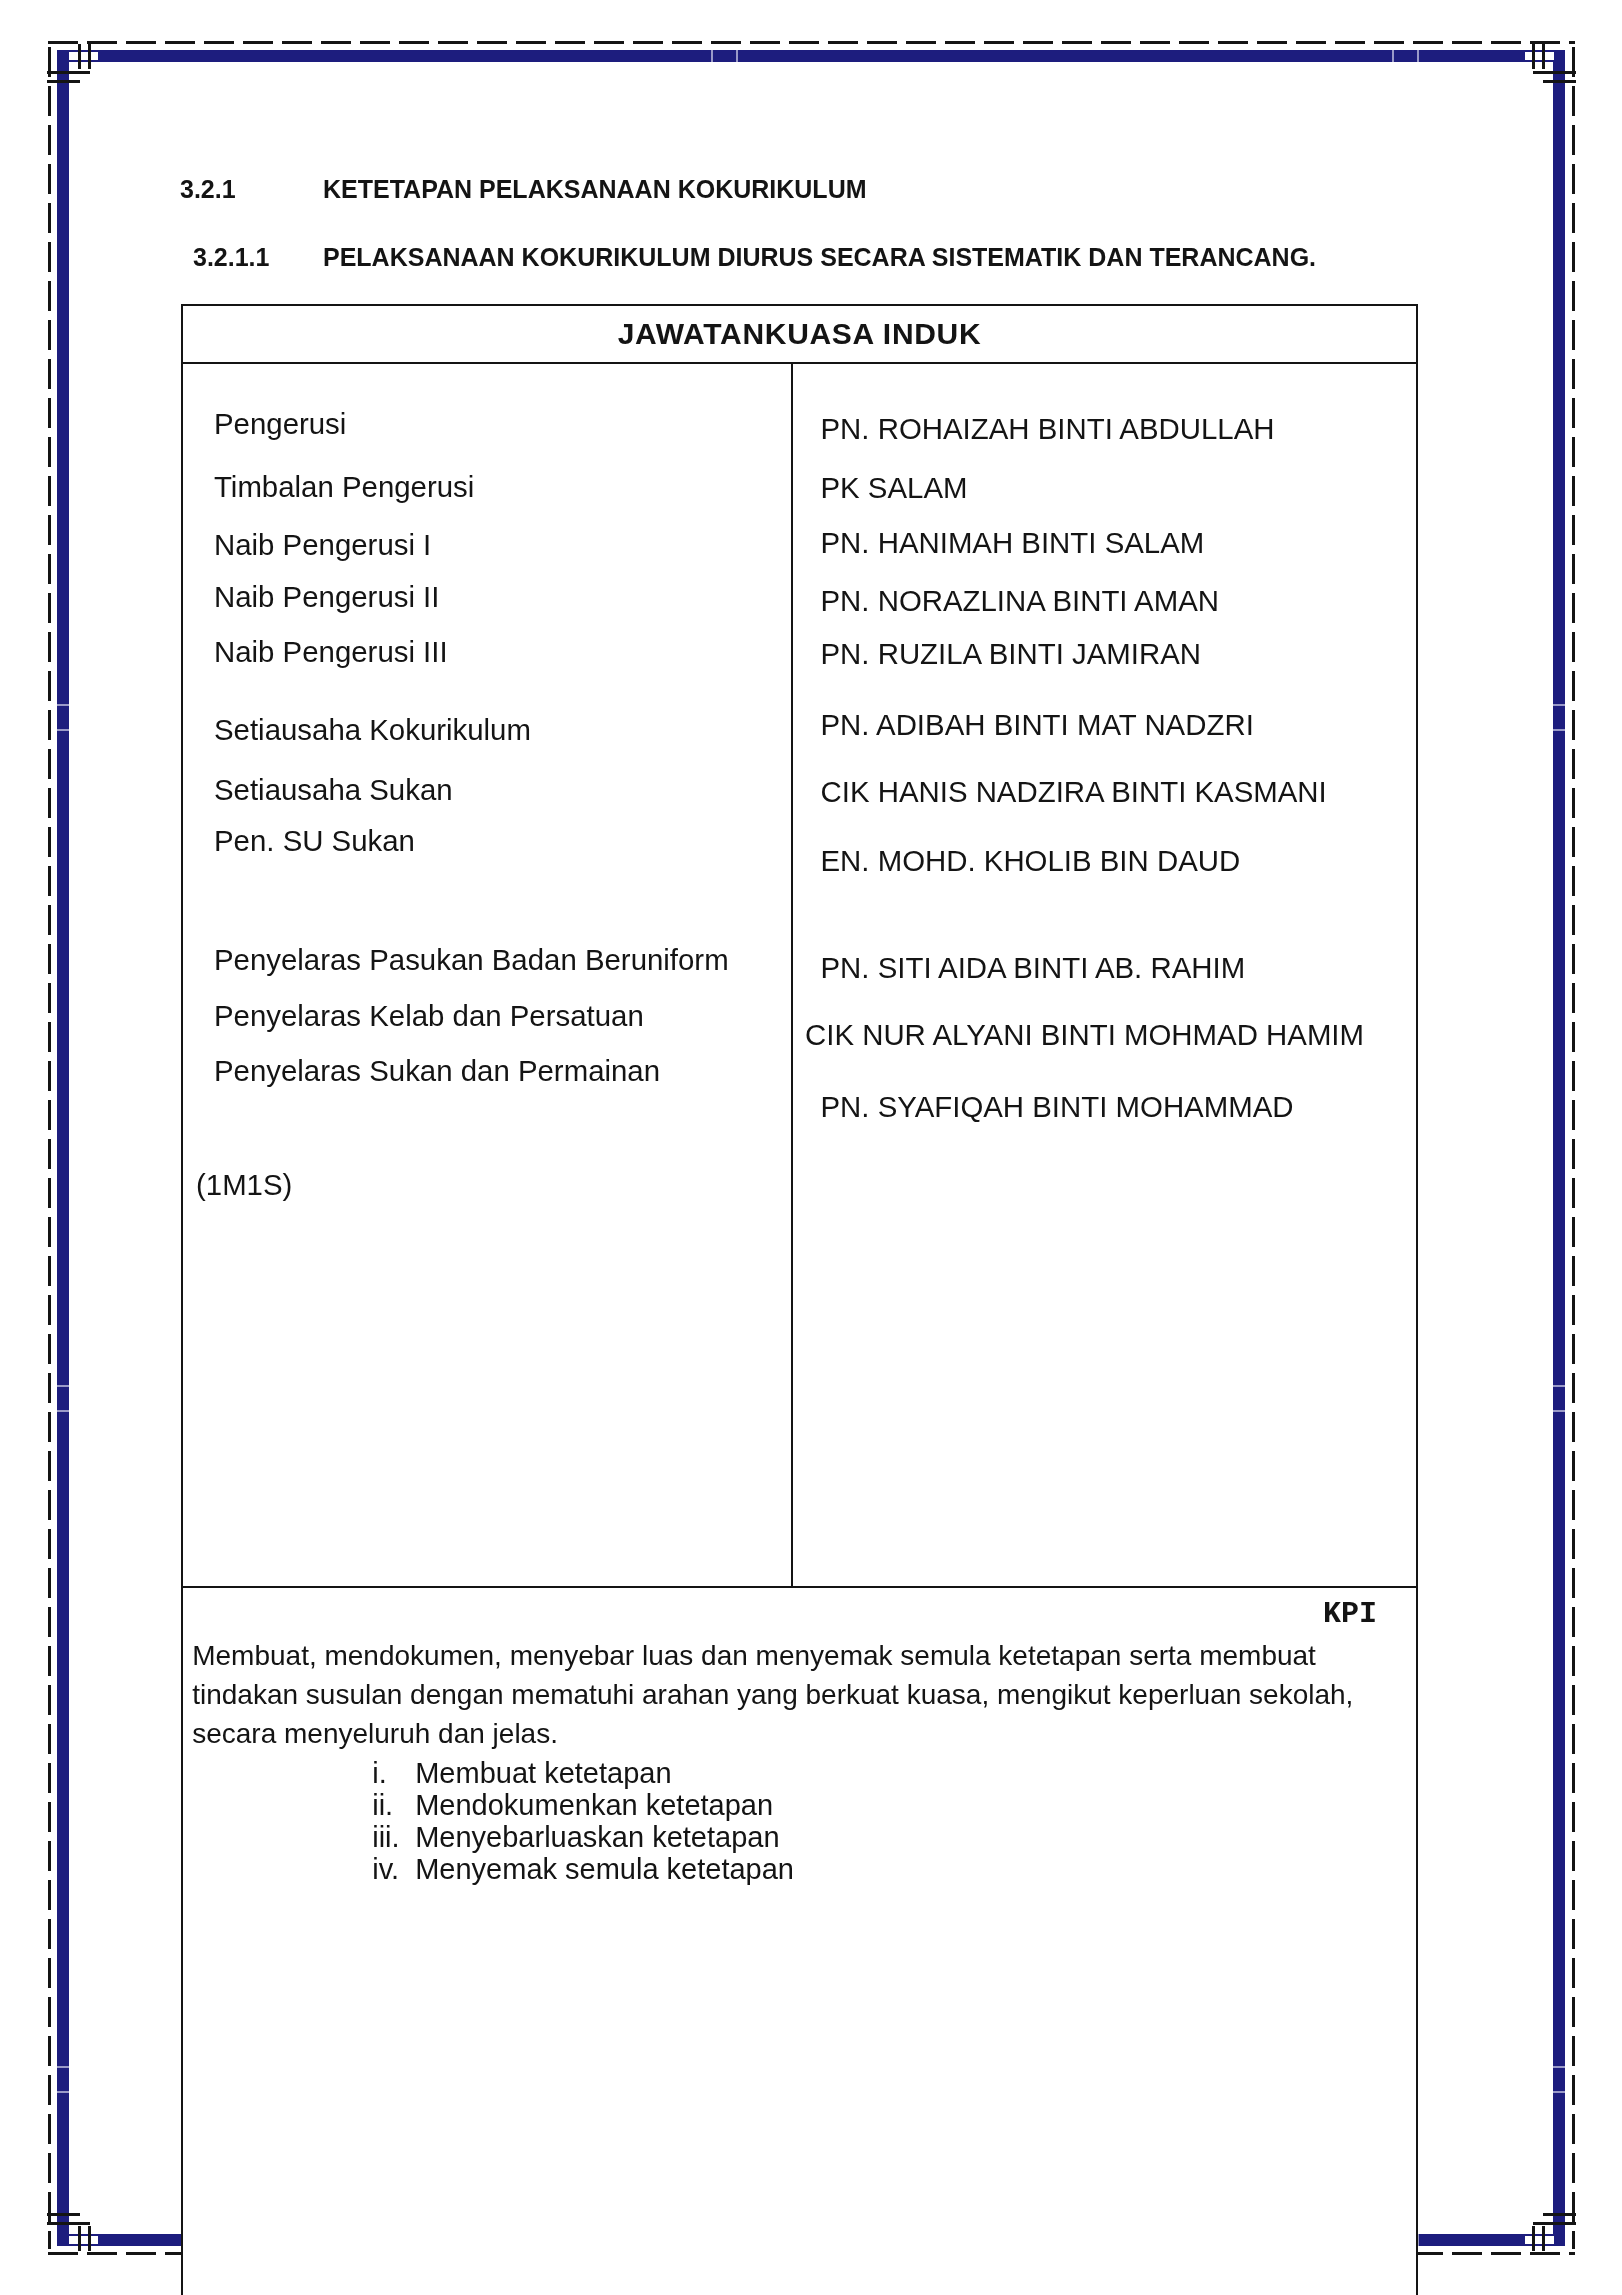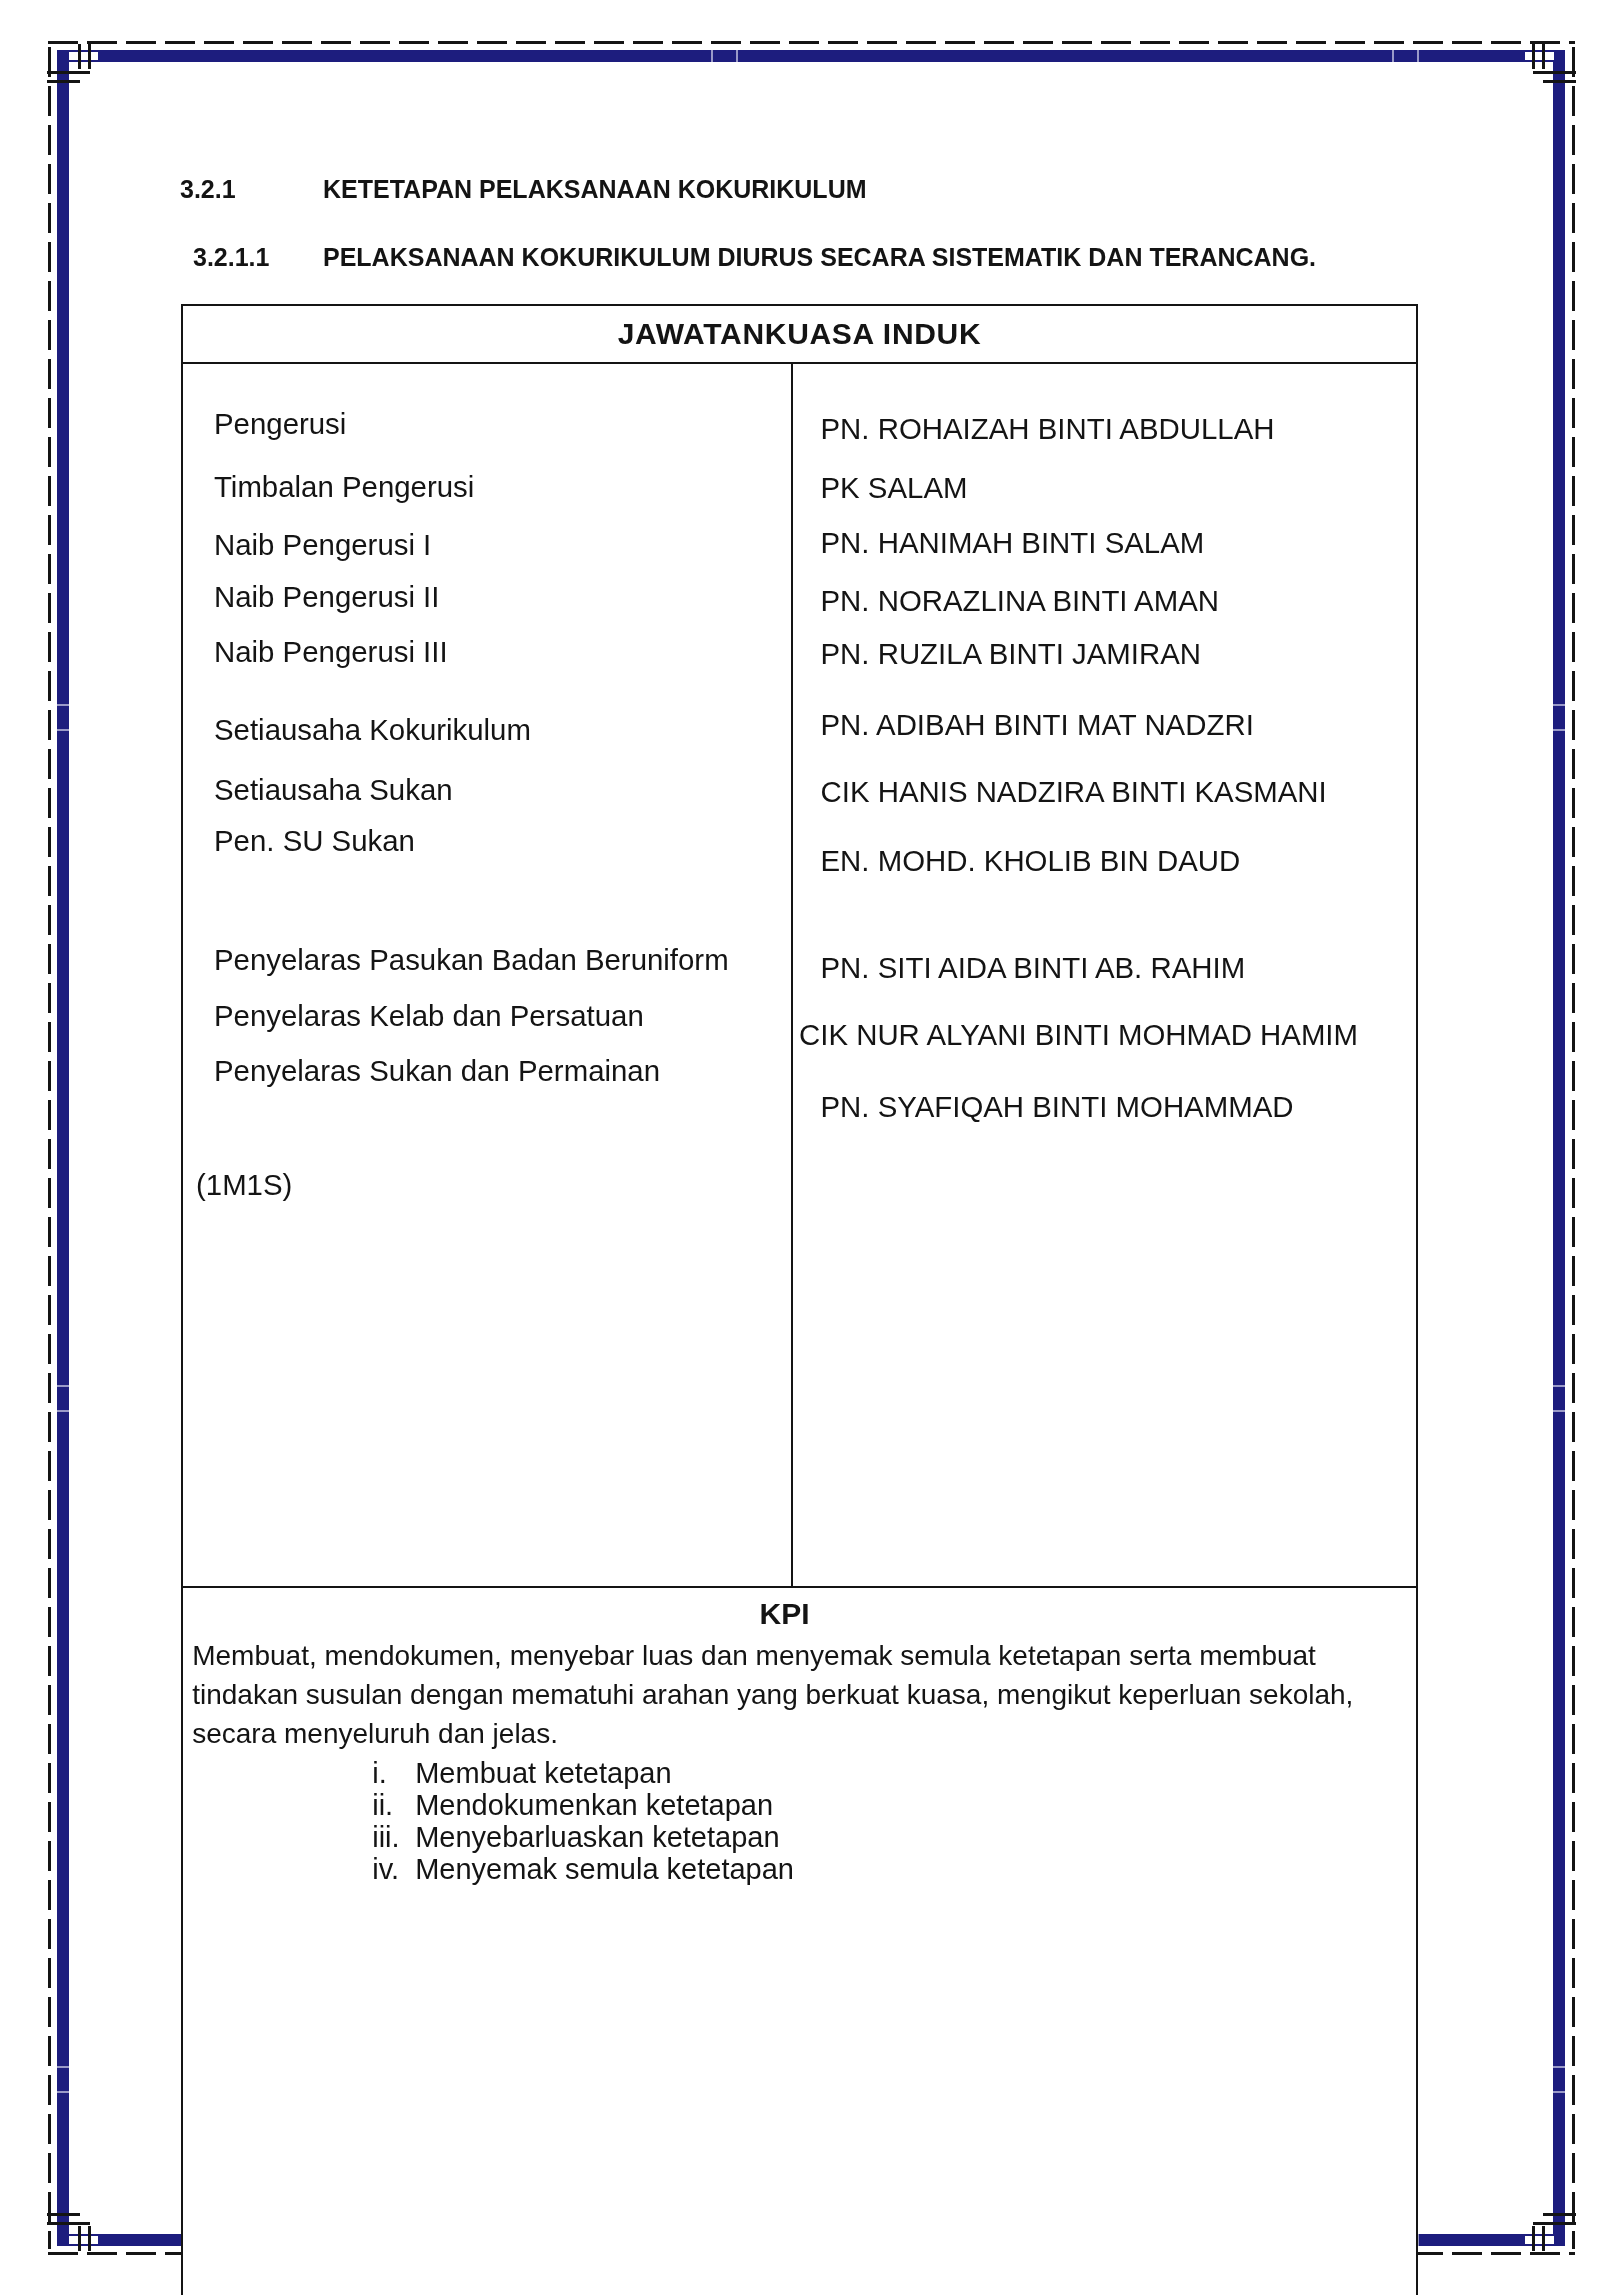--- a/index.html
+++ b/index.html
@@ -55,26 +55,26 @@
   #name-cell .cell-item { padding-left:27.5px; }
   #name-cell .cell-item:nth-child(1){margin-top:48px;}
   #name-cell .cell-item:nth-child(2){margin-top:25px;}
   #name-cell .cell-item:nth-child(3){margin-top:21px;}
   #name-cell .cell-item:nth-child(4){margin-top:23.6px;}
   #name-cell .cell-item:nth-child(5){margin-top:19.6px;}
   #name-cell .cell-item:nth-child(6){margin-top:37px;}
   #name-cell .cell-item:nth-child(7){margin-top:33px;}
   #name-cell .cell-item:nth-child(8){margin-top:35px;}
   #name-cell .cell-item:nth-child(9){margin-top:73px;}
-  #name-cell .cell-item:nth-child(10){margin-top:33px; padding-left:6px;}
+  #name-cell .cell-item:nth-child(10){margin-top:33px; padding-left:12px;}
   #name-cell .cell-item:nth-child(11){margin-top:38px;}
 
   
   #kpi-row { height:300px; padding:0 39px 0 9.2px; }
-  #kpi-title { margin-top:9.2px; text-align:center; font-size:30px; font-weight:bold; line-height:34px; }
+  #kpi-title { margin-top:9.2px; text-align:right; font-size:30px; font-weight:bold; line-height:34px;font-family:Liberation Mono, monospace; }
   #kpi-description { margin-top:5.2px; font-size:28px; line-height:39px; }
   #kpi-list { margin-top:3.9px; margin-left:180px; }
   .kpi-li { display:flex; font-size:29px; line-height:32px; }
   .kpi-li .rn { display:inline-block; width:43px; }
 </style>
 </head>
 <body>
 
 <div id="page">
 

